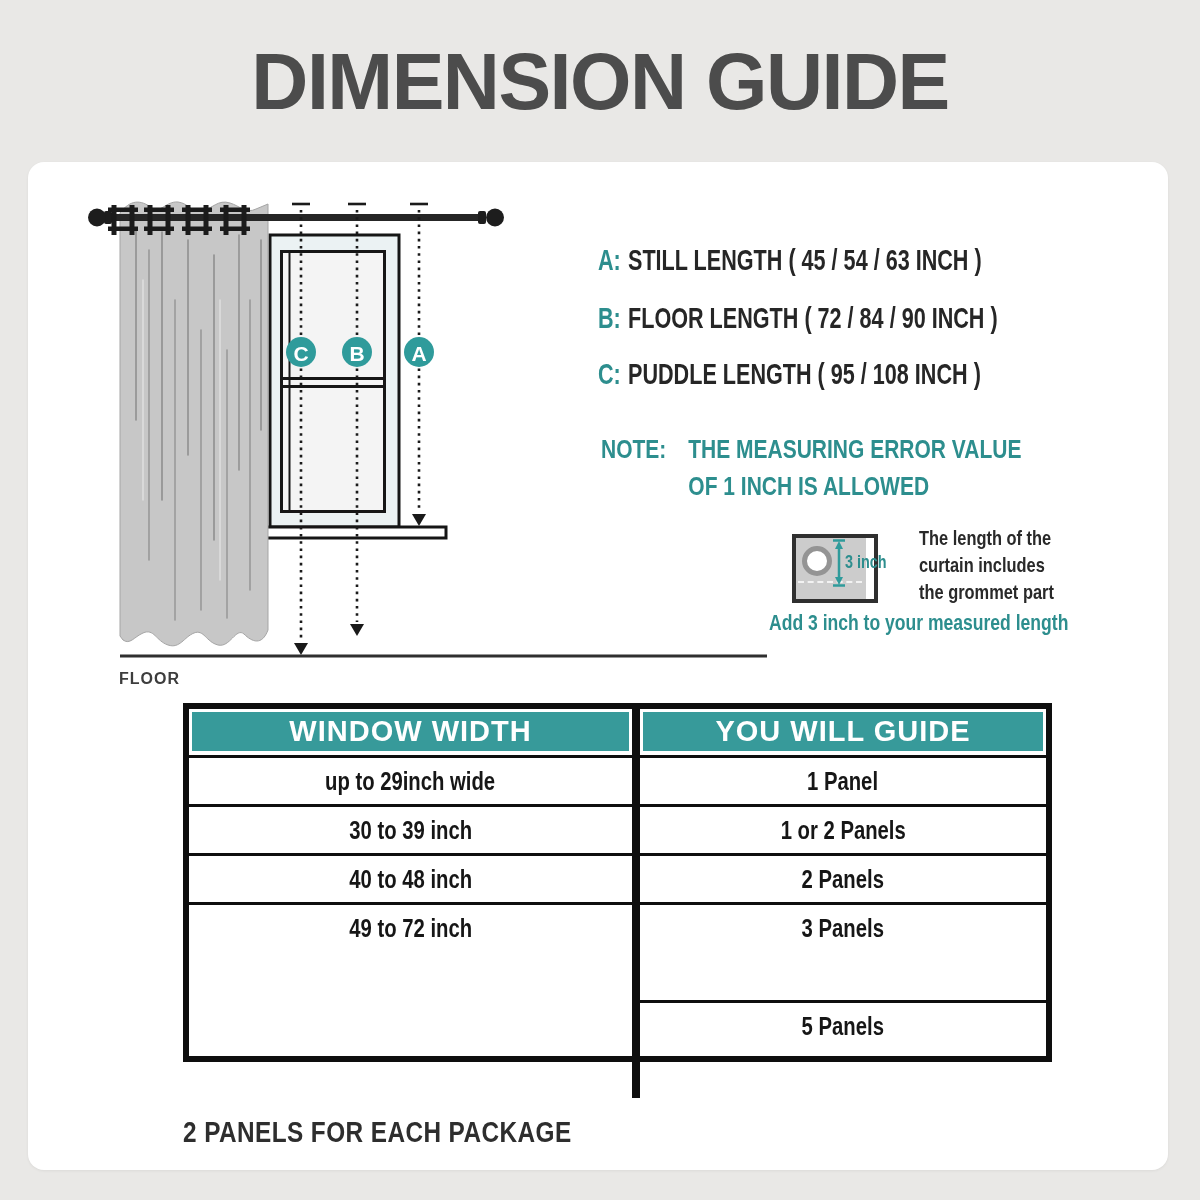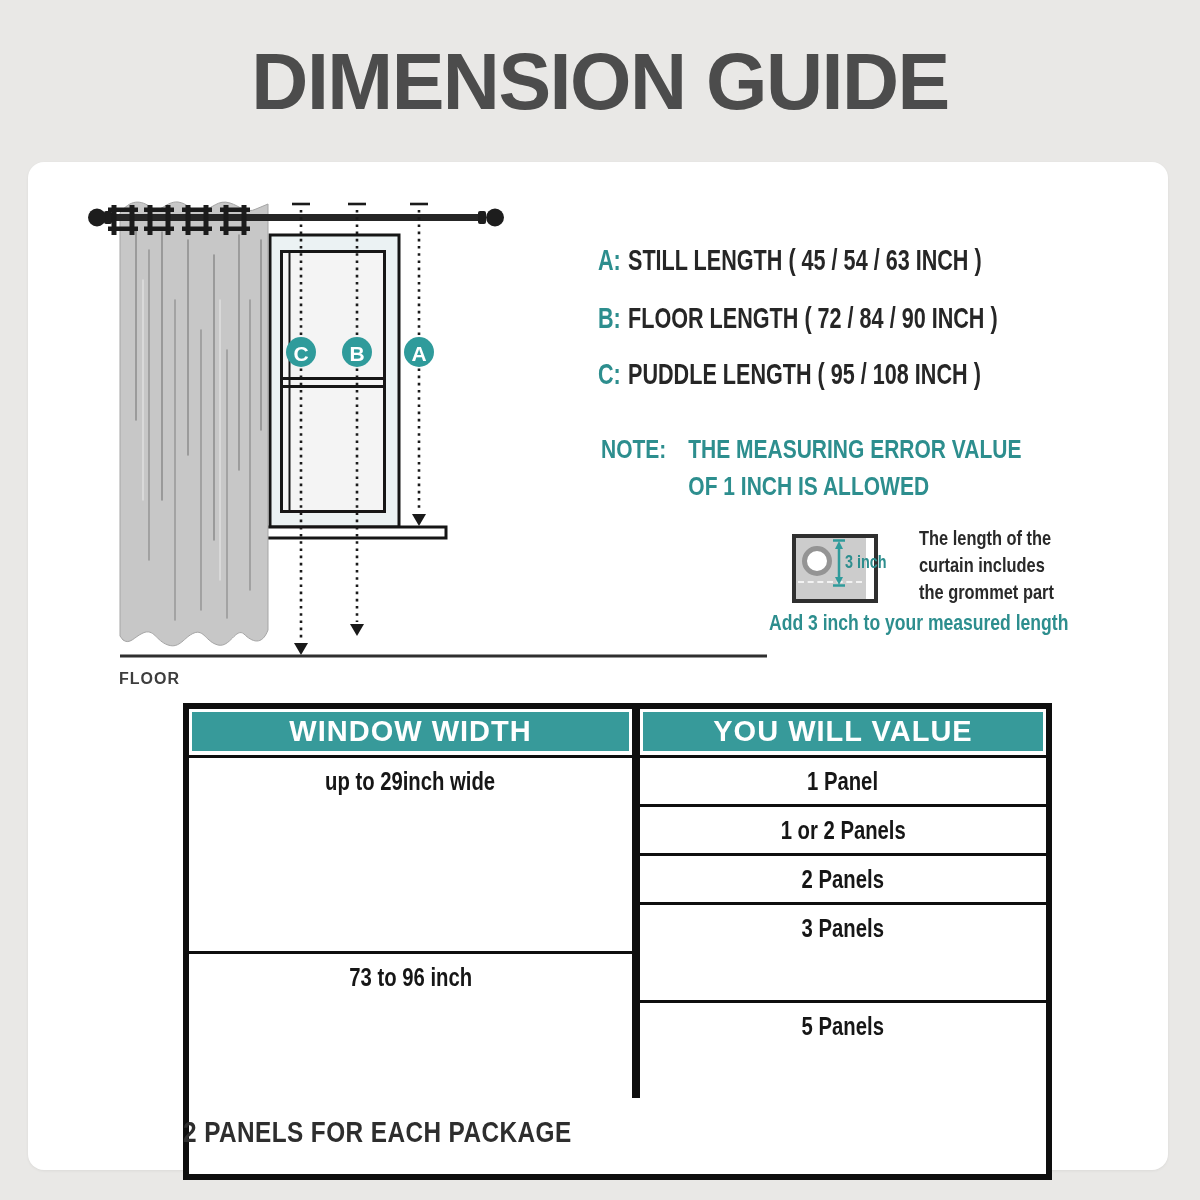--- a/index.html
+++ b/index.html
@@ -58,21 +58,21 @@
     transform:scaleX(0.8); transform-origin:left top;
   }
   .grommet-add-note {
     position:absolute; left:769px; top:610px; white-space:nowrap;
     font-size:22.5px; font-weight:700; color:#2d8e8e;
     transform:scaleX(0.78); transform-origin:left top;
   }
 
   
   .size-table {
-    position:absolute; left:183px; top:703px; width:869px; height:477px;
+    position:absolute; left:183px; top:703px; width:869px; height:359px;
     box-sizing:border-box; border:6px solid #0e0e0e; background:#ffffff;
     display:grid; grid-template-columns:443px 8px 1fr;
     grid-template-rows:46px repeat(7, 49px);
   }
   .tdiv { background:#0e0e0e; }
   .th-wrap { background:#ffffff; padding:3px 3px 4px 3px; box-sizing:border-box; }
   .th {
     width:100%; height:100%; background:#379a9a;
     display:flex; align-items:center; justify-content:center;
   }
@@ -231,42 +231,48 @@
   <div class="size-table">
     <div class="tdiv" style="grid-area:1/2/9/3"></div>
 
     <div class="th-wrap" style="grid-area:1/1">
       <div class="th">
           <span>WINDOW WIDTH</span>
         </div>
     </div>
     <div class="th-wrap" style="grid-area:1/3">
       <div class="th">
-          <span>YOU WILL VALUE</span>
+          <span>YOU WILL GUIDE</span>
         </div>
     </div>
 
     <div class="td" style="grid-area:2/1">
         <span>up to 29inch wide</span>
       </div>
     <div class="td" style="grid-area:2/3">
         <span>1 Panel</span>
       </div>
+    <div class="td" style="grid-area:3/1">
+        <span>30 to 39 inch</span>
+      </div>
     <div class="td" style="grid-area:3/3">
         <span>1 or 2 Panels</span>
       </div>
+    <div class="td" style="grid-area:4/1">
+        <span>40 to 48 inch</span>
+      </div>
     <div class="td" style="grid-area:4/3">
         <span>2 Panels</span>
       </div>
+    <div class="td" style="grid-area:5/1">
+        <span>49 to 72 inch</span>
+      </div>
     <div class="td" style="grid-area:5/3">
         <span>3 Panels</span>
       </div>
-    <div class="td" style="grid-area:6/1">
-        <span>73 to 96 inch</span>
-      </div>
     <div class="td" style="grid-area:7/3">
         <span>5 Panels</span>
       </div>
   </div>
 
   <div class="footer-note">2 PANELS FOR EACH PACKAGE</div>
 
 </div>
 
 </body></html>

